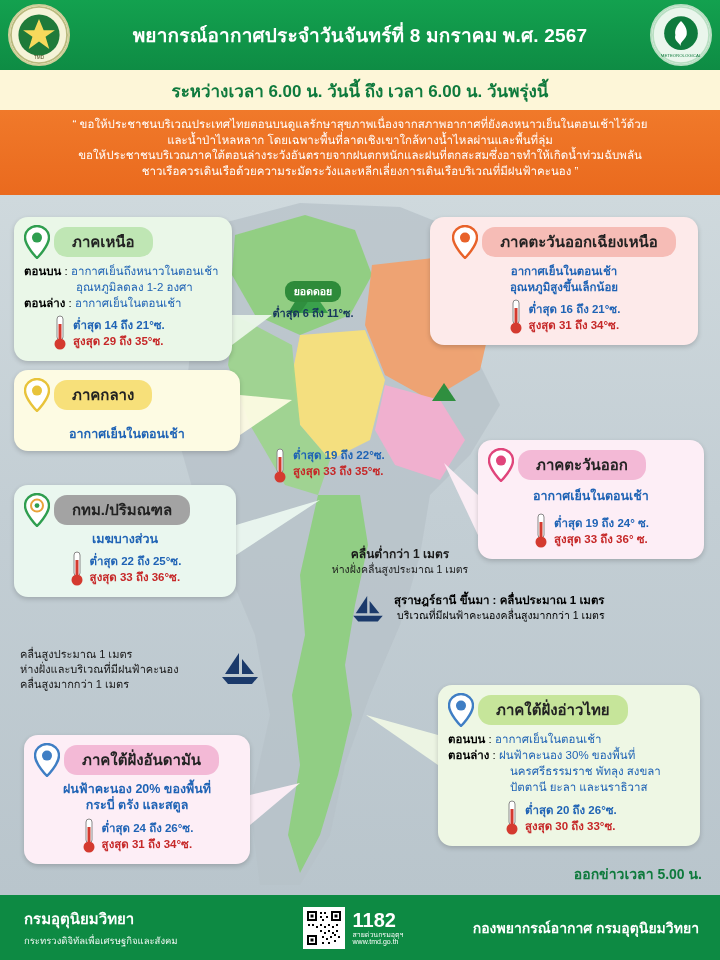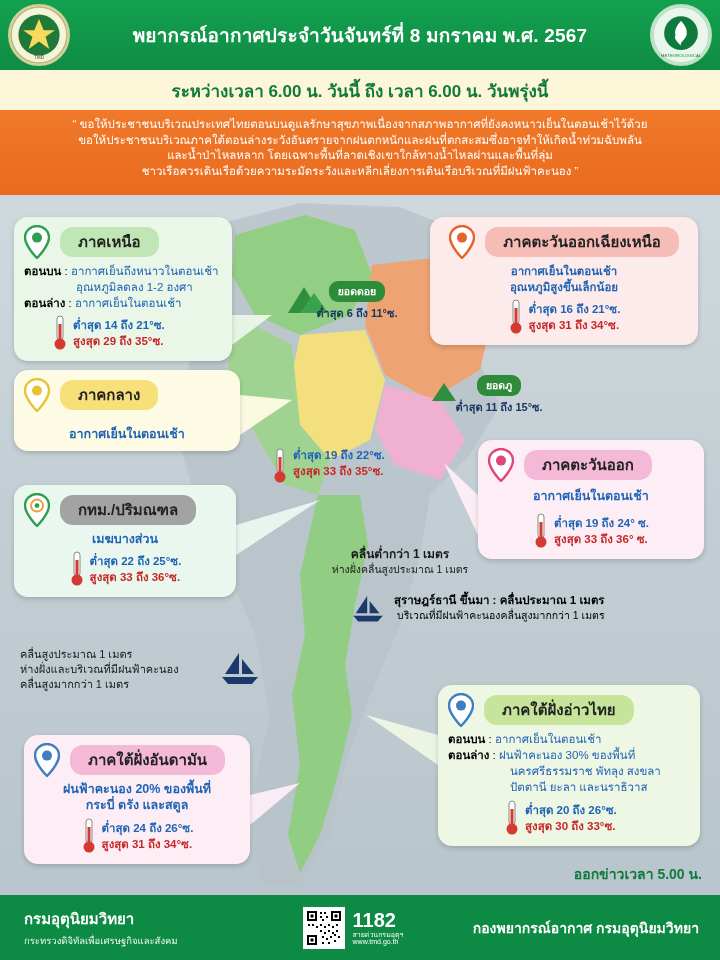--- a/index.html
+++ b/index.html
@@ -56,21 +56,21 @@
     overflow: hidden;
   }
   .map-svg { position: absolute; inset: 0; }
 
   
   .card {
     position: absolute; border-radius: 14px;
     box-shadow: 0 2px 5px rgba(0,0,0,.18);
     padding: 6px 10px 9px;
   }
-  .card .ttl-row { display: flex; align-items: center; gap: 10px; margin: 2px 0 4px; }
+  .card .ttl-row { display: flex; align-items: center; gap: 4px; margin: 2px 0 4px; }
   .pin { width: 26px; height: 34px; position: relative; flex: 0 0 auto; }
   .pin svg { width: 26px; height: 34px; display: block; }
   .title-pill {
     border-radius: 13px; padding: 3px 18px; font-size: 15px; font-weight: bold;
     color: #222; white-space: nowrap;
   }
   .card .line { font-size: 11.5px; line-height: 16px; }
   .b { font-weight: bold; }
   .temps { display: flex; align-items: center; gap: 5px; margin-top: 3px; }
   .thermo { width: 16px; height: 38px; flex: 0 0 auto; }
@@ -105,21 +105,21 @@
   #txt-wave-center .w1 { font-weight: bold; font-size: 12px; }
   #txt-wave-center .w2 { font-size: 10.5px; }
 
   .sea-row { position: absolute; display: flex; align-items: flex-start; gap: 8px; }
   #sea-1 { left: 350px; top: 398px; width: 330px; }
   #sea-2 { left: 350px; top: 448px; width: 330px; }
   .sea-row .txt .l1 { font-size: 11.5px; font-weight: bold; line-height: 15px; }
   .sea-row .txt .l2 { font-size: 10.5px; line-height: 15px; text-align: right; }
 
   
-  .peak { position: absolute; text-align: center; margin-left: 44px; }
+  .peak { position: absolute; text-align: center; }
   .peak .pill {
     background: #2e8b3a; color: #fff; font-size: 10.5px; font-weight: bold;
     border-radius: 9px; padding: 2px 9px; display: inline-block;
   }
   .peak .val { font-size: 11px; color: #15355c; font-weight: bold; margin-top: 2px; }
   #peak-doi { left: 268px; top: 86px; width: 90px; }
   #peak-phu { left: 410px; top: 180px; width: 90px; }
 
   .central-temps { position: absolute; left: 272px; top: 252px; display:flex; gap:5px; }
 
@@ -167,22 +167,22 @@
       </svg>
     </div>
   </div>
 
   <div class="subbar">
     <span class="subbar-text">ระหว่างเวลา 6.00 น. วันนี้ ถึง เวลา 6.00 น. วันพรุ่งนี้</span>
   </div>
 
   <div class="warnbar">
     <div class="wl">“ ขอให้ประชาชนบริเวณประเทศไทยตอนบนดูแลรักษาสุขภาพเนื่องจากสภาพอากาศที่ยังคงหนาวเย็นในตอนเช้าไว้ด้วย</div>
+    <div class="wl">และน้ำป่าไหลหลาก โดยเฉพาะพื้นที่ลาดเชิงเขาใกล้ทางน้ำไหลผ่านและพื้นที่ลุ่ม</div>
     <div class="wl">ขอให้ประชาชนบริเวณภาคใต้ตอนล่างระวังอันตรายจากฝนตกหนักและฝนที่ตกสะสมซึ่งอาจทำให้เกิดน้ำท่วมฉับพลัน</div>
-    <div class="wl">และน้ำป่าไหลหลาก โดยเฉพาะพื้นที่ลาดเชิงเขาใกล้ทางน้ำไหลผ่านและพื้นที่ลุ่ม</div>
     <div class="wl">ชาวเรือควรเดินเรือด้วยความระมัดระวังและหลีกเลี่ยงการเดินเรือบริเวณที่มีฝนฟ้าคะนอง ”</div>
   </div>
 
   <div class="map-area">
 
     <svg class="map-svg" viewBox="0 0 720 700">
 
       <rect x="0" y="0" width="720" height="700" fill="none"></rect>
 
       <path d="M215 30 L300 8 L400 12 L470 40 L505 95 L470 150 L500 210 L470 260 L430 300
@@ -434,24 +434,20 @@
         <span class="tcol">
           <div class="tmin">ต่ำสุด 24 ถึง 26°ซ.</div>
           <div class="tmax">สูงสุด 31 ถึง 34°ซ.</div>
         </span>
       </div>
     </div>
 
     <div class="peak" id="peak-doi">
       <span class="pill">ยอดดอย</span>
       <div class="val">ต่ำสุด 6 ถึง 11°ซ.</div>
-    </div>
-    <div class="peak" id="peak-phu">
-      <span class="pill">ยอดภู</span>
-      <div class="val">ต่ำสุด 11 ถึง 15°ซ.</div>
     </div>
 
     <div class="plain" id="txt-wave-left">
       <div class="b">คลื่นสูงประมาณ 1 เมตร</div>
       <div>ห่างฝั่งและบริเวณที่มีฝนฟ้าคะนอง</div>
       <div>คลื่นสูงมากกว่า  1 เมตร</div>
     </div>
     <div class="boat" style="left:218px; top:455px;">
       <svg width="44" height="40" viewBox="0 0 44 40">
         <path d="M21 3 L21 24 L7 24 Z" fill="#1b3a6b"></path>

